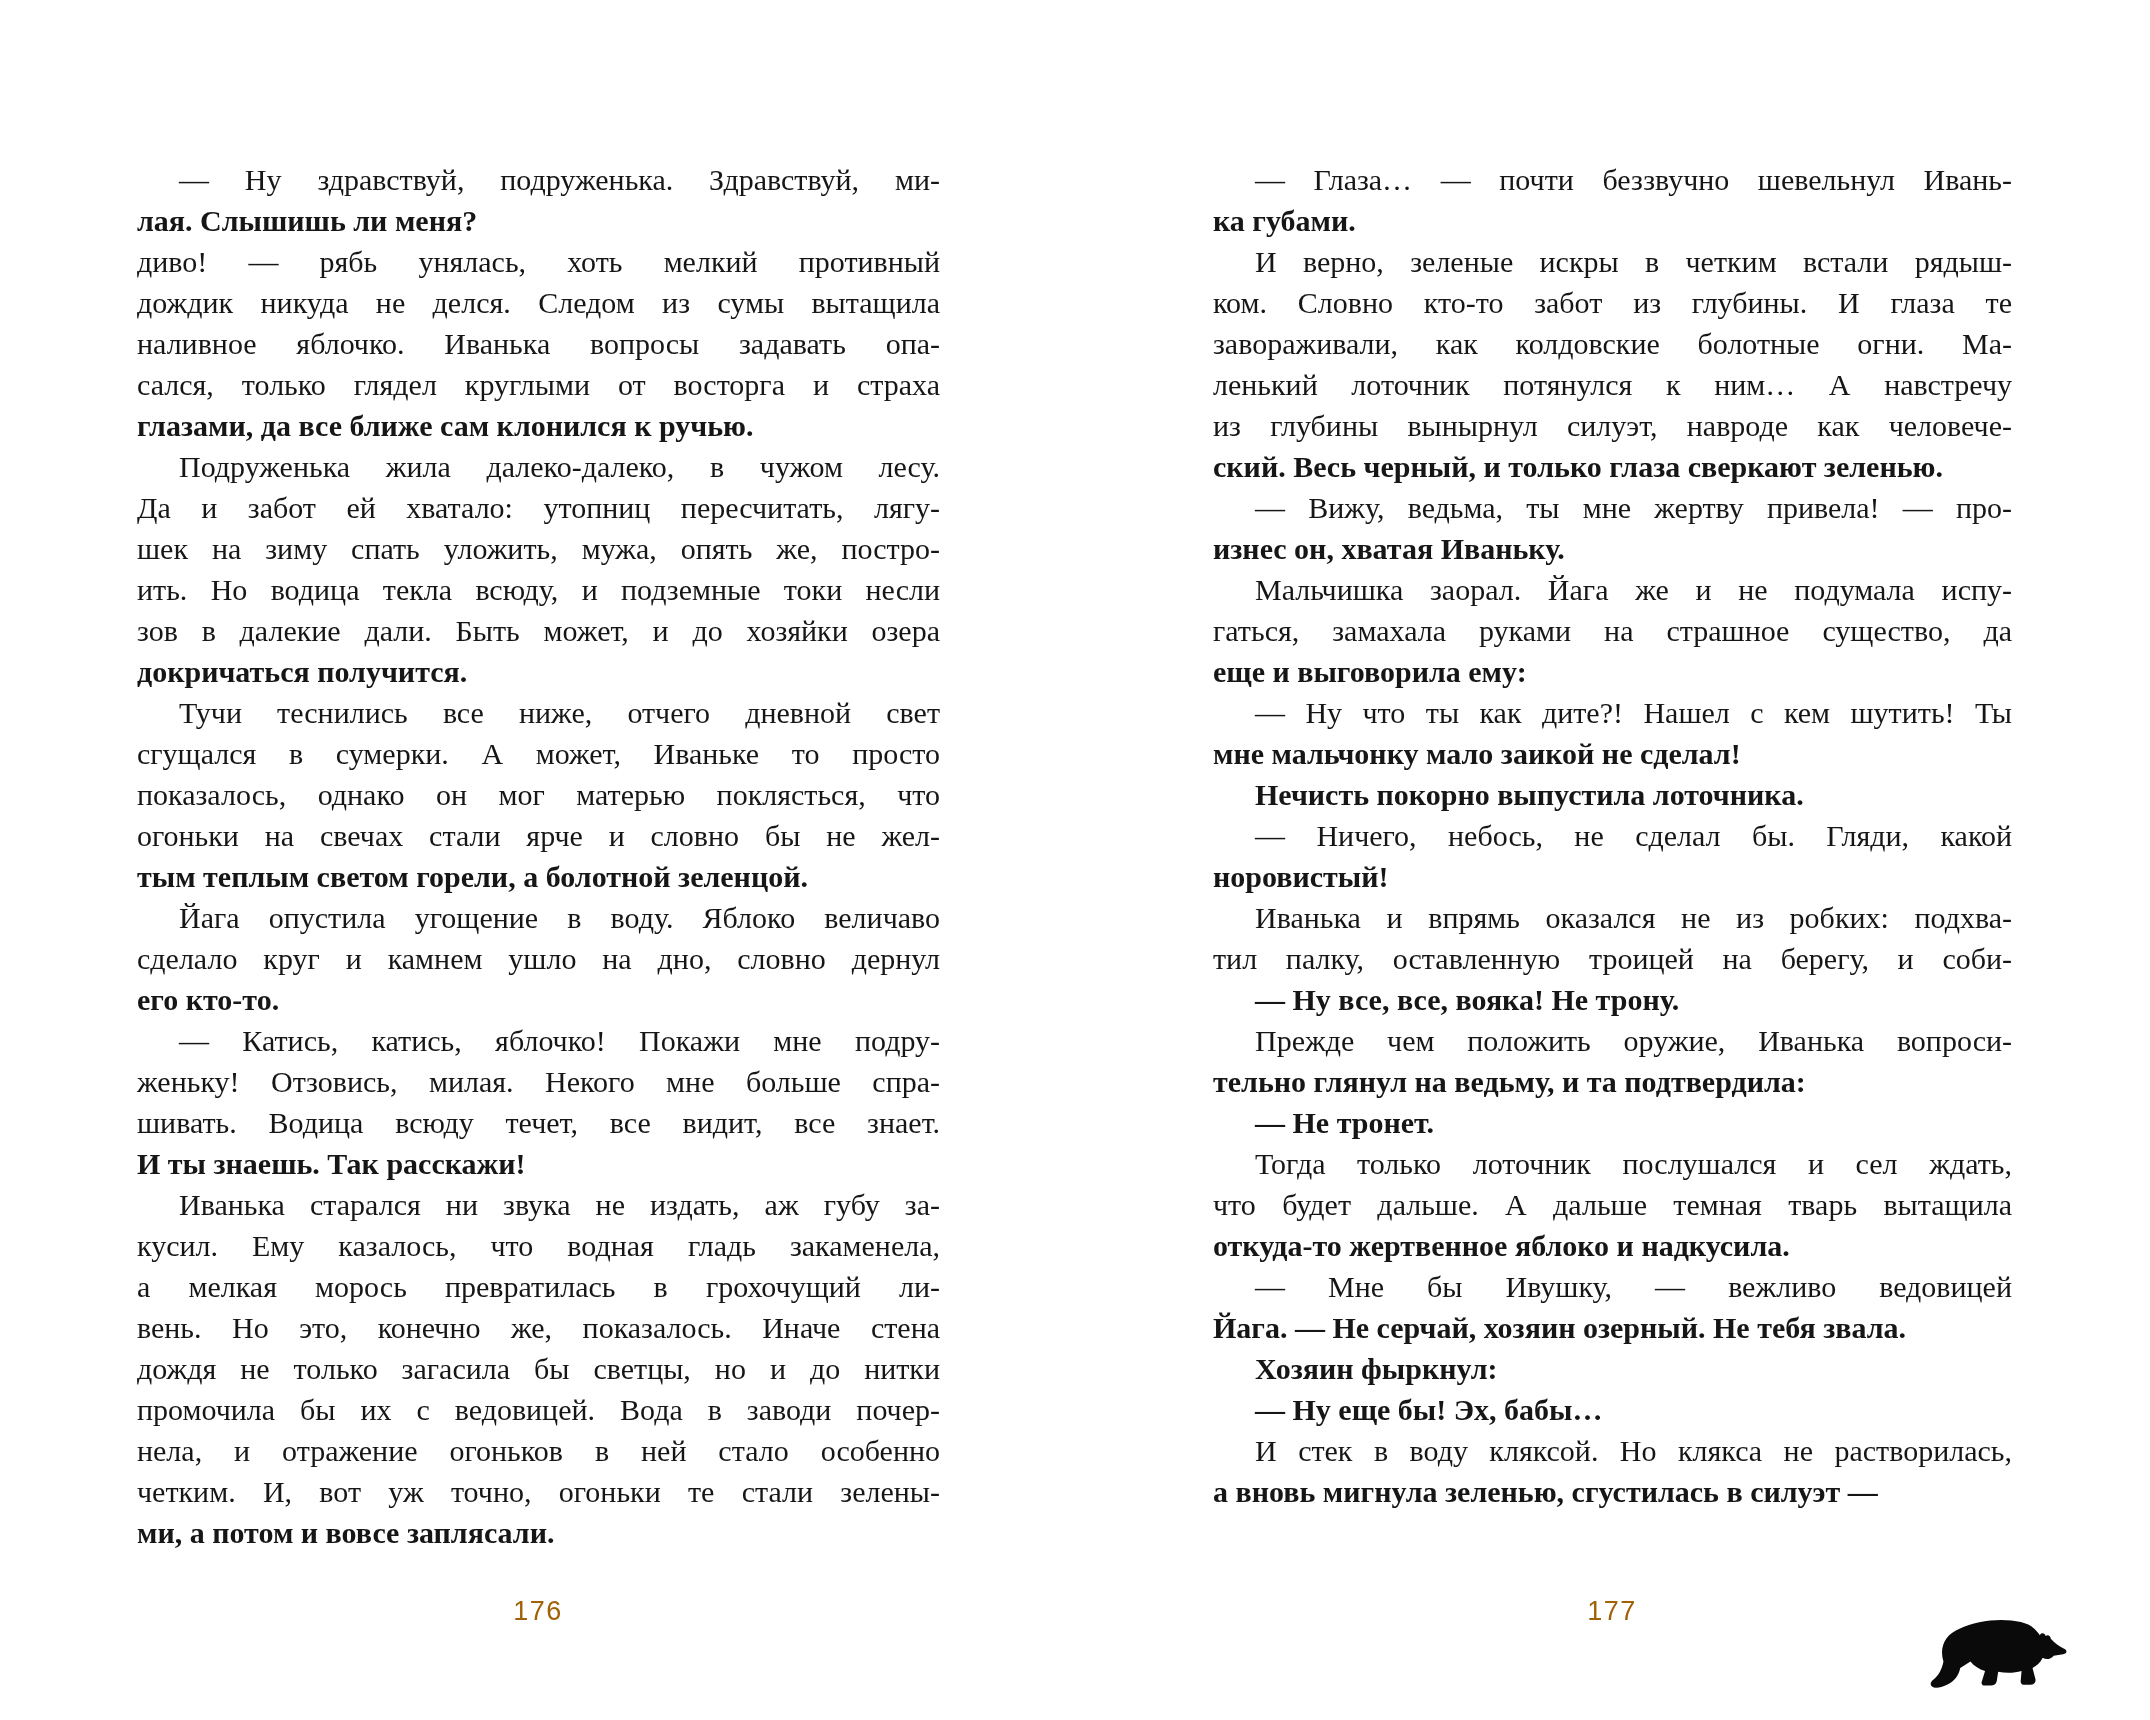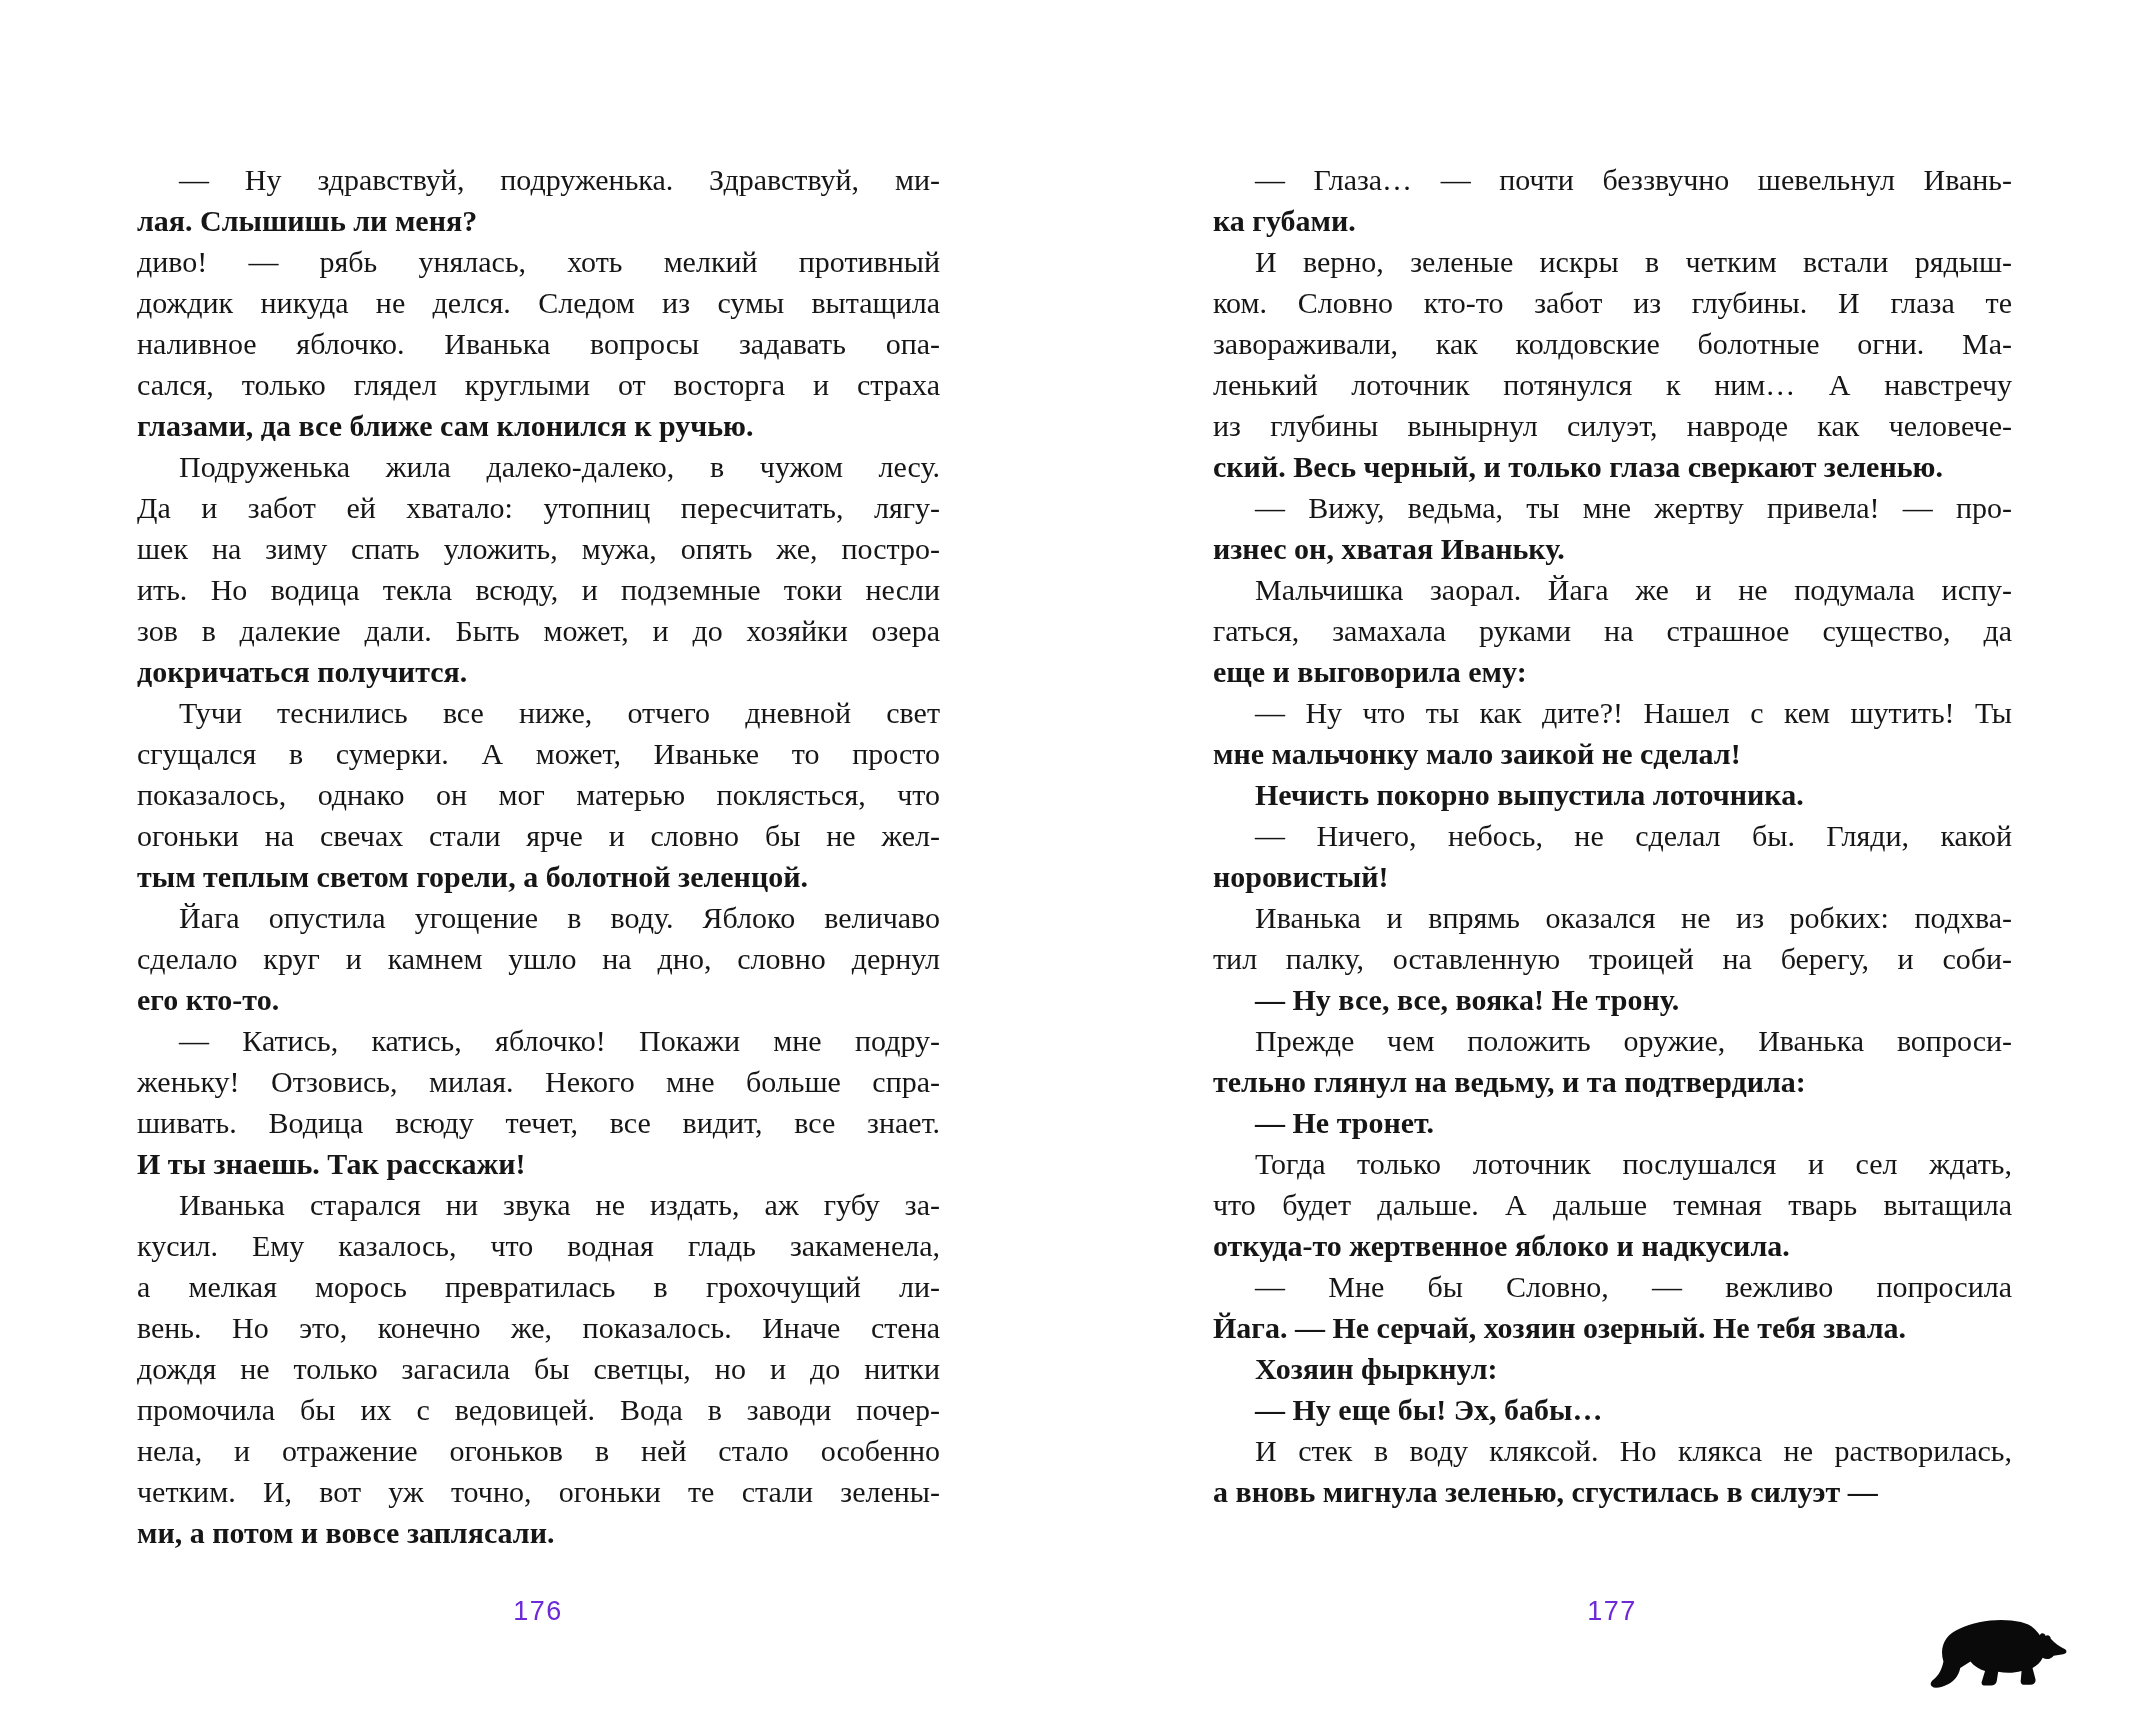--- a/index.html
+++ b/index.html
@@ -33,21 +33,21 @@
   .line.indent { padding-left: 42px; }
   .page-number {
     position: absolute;
     top: 1596px;
     width: 146px;
     text-align: center;
     font-family: "Liberation Sans", sans-serif;
     font-size: 27px;
     font-weight: 300;
     letter-spacing: 1.5px;
-    color: #6d28d9;
+    color: #a16207;
   }
   .page-number.left  { left: 465px; }
   .page-number.right { left: 1539px; }
   .bear-logo {
     position: absolute;
     left: 1923px;
     top: 1610px;
     width: 146px;
     height: 84px;
   }
@@ -155,21 +155,21 @@
       </div>
       <div class="paragraph">
         <div class="line last indent">— Не тронет.</div>
       </div>
       <div class="paragraph">
         <div class="line indent">Тогда только лоточник послушался и сел ждать,</div>
         <div class="line">что будет дальше. А дальше темная тварь вытащила</div>
         <div class="line last">откуда-то жертвенное яблоко и надкусила.</div>
       </div>
       <div class="paragraph">
-        <div class="line indent">— Мне бы Словно, — вежливо попросила</div>
+        <div class="line indent">— Мне бы Ивушку, — вежливо ведовицей</div>
         <div class="line last">Йага. — Не серчай, хозяин озерный. Не тебя звала.</div>
       </div>
       <div class="paragraph">
         <div class="line last indent">Хозяин фыркнул:</div>
       </div>
       <div class="paragraph">
         <div class="line last indent">— Ну еще бы! Эх, бабы…</div>
       </div>
       <div class="paragraph">
         <div class="line indent">И стек в воду кляксой. Но клякса не растворилась,</div>

